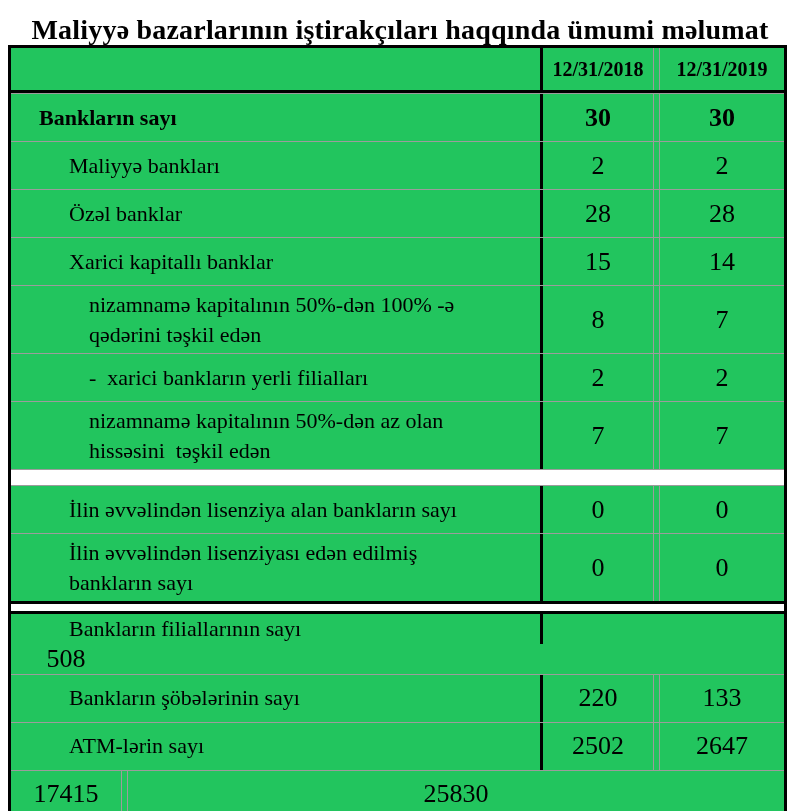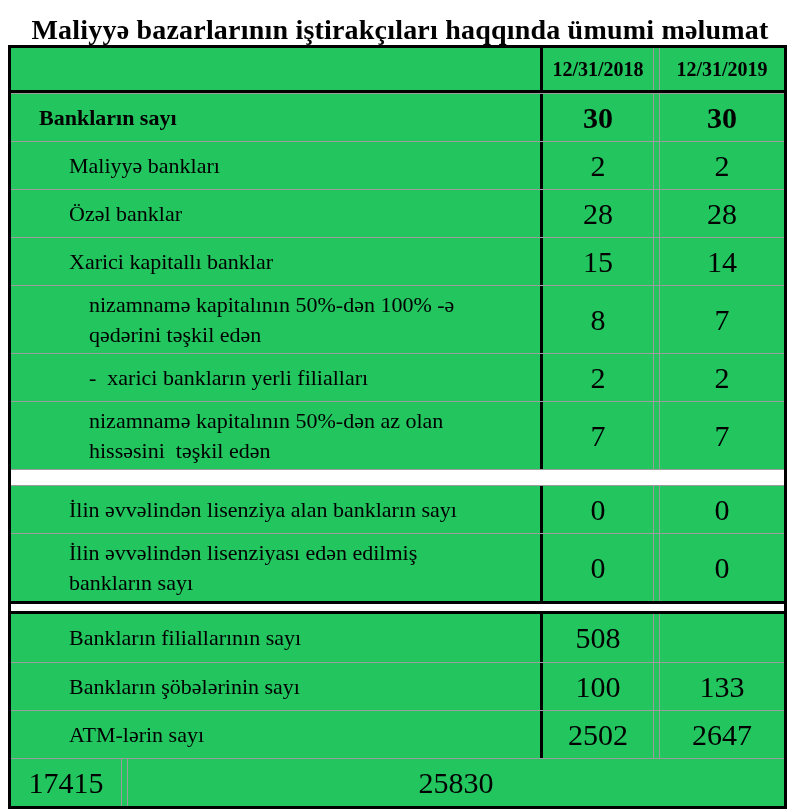--- a/index.html
+++ b/index.html
@@ -35,21 +35,21 @@
     border-right: 3px solid #000;
     padding-left: 58px;
     padding-right: 7px;
     font-size: 22px;
     line-height: 1.35;
   }
   .c.val {
     width: 110px;
     justify-content: center;
     text-align: center;
-    font-size: 30px;
+    font-size: 26px;
   }
   .c.gap {
     width: 7px;
     border-left: 1px solid #9c9c9c;
     border-right: 1px solid #9c9c9c;
   }
   .c.v19 { flex: 1; }
   .row.header .c.val { font-size: 20px; font-weight: bold; }
   .row.lv0 .c.label { padding-left: 28px; }
   .row.lv1 .c.label { padding-left: 58px; }
@@ -57,21 +57,21 @@
   .row.bold { font-weight: bold; }
   .row.multi { min-height: 68px; justify-content: center; }
   .row.multi .c.label {
     flex-direction: column;
     align-items: flex-start;
     justify-content: center;
   }
   .row.multi .c.label > div { width: 100%; }
   .spacer { height: 16px; border-top: 1px solid #9c9c9c; background: #fff; }
   .separator { height: 13px; border-top: 3px solid #000; border-bottom: 3px solid #000; background: #fff; }
-  .separator + .row { border-top: none; }
+  .separator + .row { border-top: none; flex-direction: column; }
 </style>
 </head>
 <body>
 
 <div class="title">Maliyyə bazarlarının iştirakçıları haqqında ümumi məlumat</div>
 
 <div class="table">
   <div class="row header">
     <div class="c label"></div>
     <div class="c val">12/31/2018</div>
@@ -144,21 +144,21 @@
     <div class="c val v19">0</div>
   </div>
       <div class="separator"></div>
       <div class="row lv1">
     <div class="c label">Bankların filiallarının sayı</div>
     <div class="c val">508</div>
     <div class="c gap"></div>
   </div>
       <div class="row lv1">
     <div class="c label">Bankların şöbələrinin sayı</div>
-    <div class="c val">100</div>
+    <div class="c val">220</div>
     <div class="c gap"></div>
     <div class="c val v19">133</div>
   </div>
       <div class="row lv1">
     <div class="c label">ATM-lərin sayı</div>
     <div class="c val">2502</div>
     <div class="c gap"></div>
     <div class="c val v19">2647</div>
   </div>
       <div class="row lv1">

